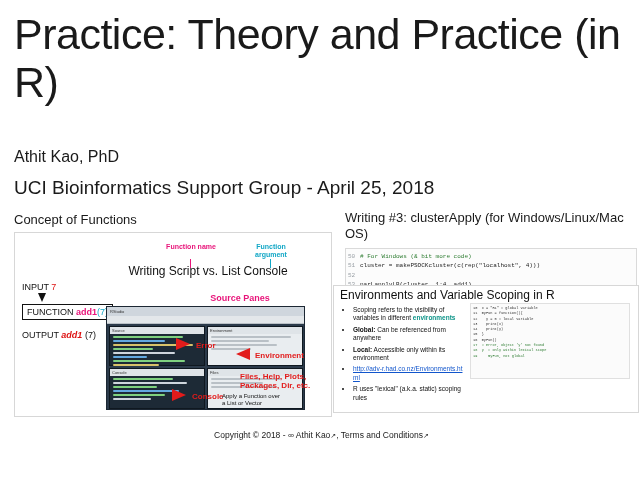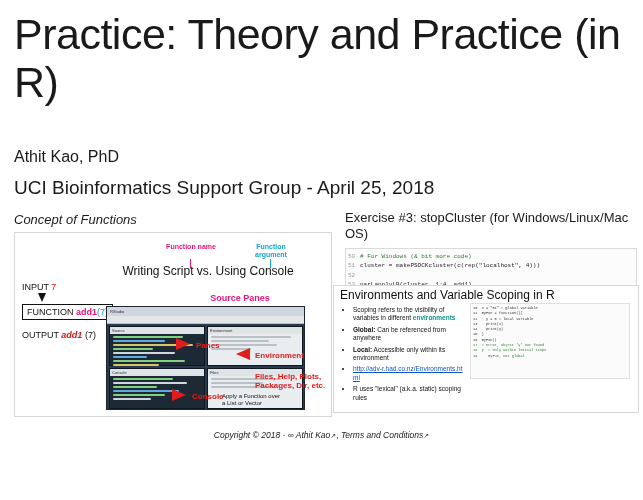--- a/index.html
+++ b/index.html
@@ -37,21 +37,20 @@
     font-size: 19px;
     color: #1a1a1a;
   }
 
   
   .sec-concept {
     position: absolute;
     left: 14px; top: 212px;
     font-size: 13px;
     color: #1a1a1a;
-    font-style: italic;
   }
   .sec-exercise {
     position: absolute;
     left: 345px; top: 210px;
     width: 290px;
     font-size: 13px;
     line-height: 16px;
     color: #1a1a1a;
   }
 
@@ -164,21 +163,21 @@
   .grey-line { height: 2px; background: #b9c0c6; margin: 2px 0 0 3px; border-radius:1px;}
 
   
   .ann {
     position: absolute;
     font-size: 8px; font-weight: bold; color: #e21b1b;
   }
   .ann-script { left: 196px; top: 341px; }
   .ann-env { left: 255px; top: 351px; }
   .ann-console { left: 192px; top: 392px; }
-  .ann-files { left: 240px; top: 372px; width: 78px; line-height: 9px; margin-left: 15px; }
+  .ann-files { left: 240px; top: 372px; width: 78px; line-height: 9px; }
 
   .ann-tip {
     position: absolute; left: 222px; top: 393px;
     width: 62px;
     font-size: 6px; line-height: 7px; color: #111;
   }
 
   .arrow-red {
     position: absolute;
     width: 0; height: 0;
@@ -248,32 +247,32 @@
   }
   .objects-bullet ul { margin: 0; padding-left: 9px; }
   .objects-bullet i { font-style: italic; }
 
   
   .footer {
     position: absolute; left: 0; top: 430px;
     width: 643px; text-align: center;
     font-size: 8.5px; color: #333;
   }
-  .footer a { color: #1a1a1a; text-decoration: none; font-style: italic; }
+  .footer a { color: #1a1a1a; text-decoration: none; }
   .ext { font-size: 7px; }
 </style>
 </head>
 <body>
 
 <div class="title">Practice: Theory and Practice (in R)</div>
 <div class="byline">Athit Kao, PhD</div>
 <div class="byline2">UCI Bioinformatics Support Group - April 25, 2018</div>
 
 <div class="sec-concept">Concept of Functions</div>
-<div class="sec-exercise">Exercise #3: stopCluster (for Windows/Linux/Mac OS)</div>
+<div class="sec-exercise">Writing #3: clusterApply (for Windows/Linux/Mac OS)</div>
 
 <div class="concept-box"></div>
 
 <div class="lbl-func-name">Function name</div>
 <div class="lbl-func-arg">Function argument</div>
 <div class="tick-pink"></div>
 <div class="tick-blue"></div>
 
 <div class="lbl-input">
   <span>INPUT</span>
@@ -285,21 +284,21 @@
   <span>FUNCTION</span>
   <b>add1</b><i>(7)</i>
 </div>
 
 <div class="lbl-output">
   <span>OUTPUT</span>
   <span class="red">add1</span>
   <span>(7)</span>
 </div>
 
-<div class="writing-script">Writing Script vs. Using Console</div>
+<div class="writing-script">Writing Script vs. List Console</div>
 <div class="default-panes">Source Panes</div>
 
 <div class="rstudio">
   <div class="rs-titlebar">
     <div class="t">RStudio</div>
   </div>
   <div class="rs-toolbar"></div>
 
   <div class="rs-pane rs-pane-src">
     <div class="hdr">Source</div>
@@ -333,21 +332,21 @@
 
   <div class="rs-pane rs-pane-files">
     <div class="hdr">Files</div>
     <div class="grey-line" style="width:70px"></div>
     <div class="grey-line" style="width:52px"></div>
     <div class="grey-line" style="width:64px"></div>
   </div>
 </div>
 
 <div class="arrow-red ar-right" style="left:176px; top:338px;"></div>
-<div class="ann ann-script">Panes</div>
+<div class="ann ann-script">Error</div>
 
 <div class="arrow-red ar-left" style="left:236px; top:348px;"></div>
 <div class="ann ann-env">Environment</div>
 
 <div class="arrow-red ar-right" style="left:172px; top:389px;"></div>
 <div class="ann ann-console">Console</div>
 
 <div class="ann ann-files">Files, Help, Plots, Packages, Dir, etc.</div>
 <div class="ann-tip">Apply a Function over a List or Vector</div>
 

